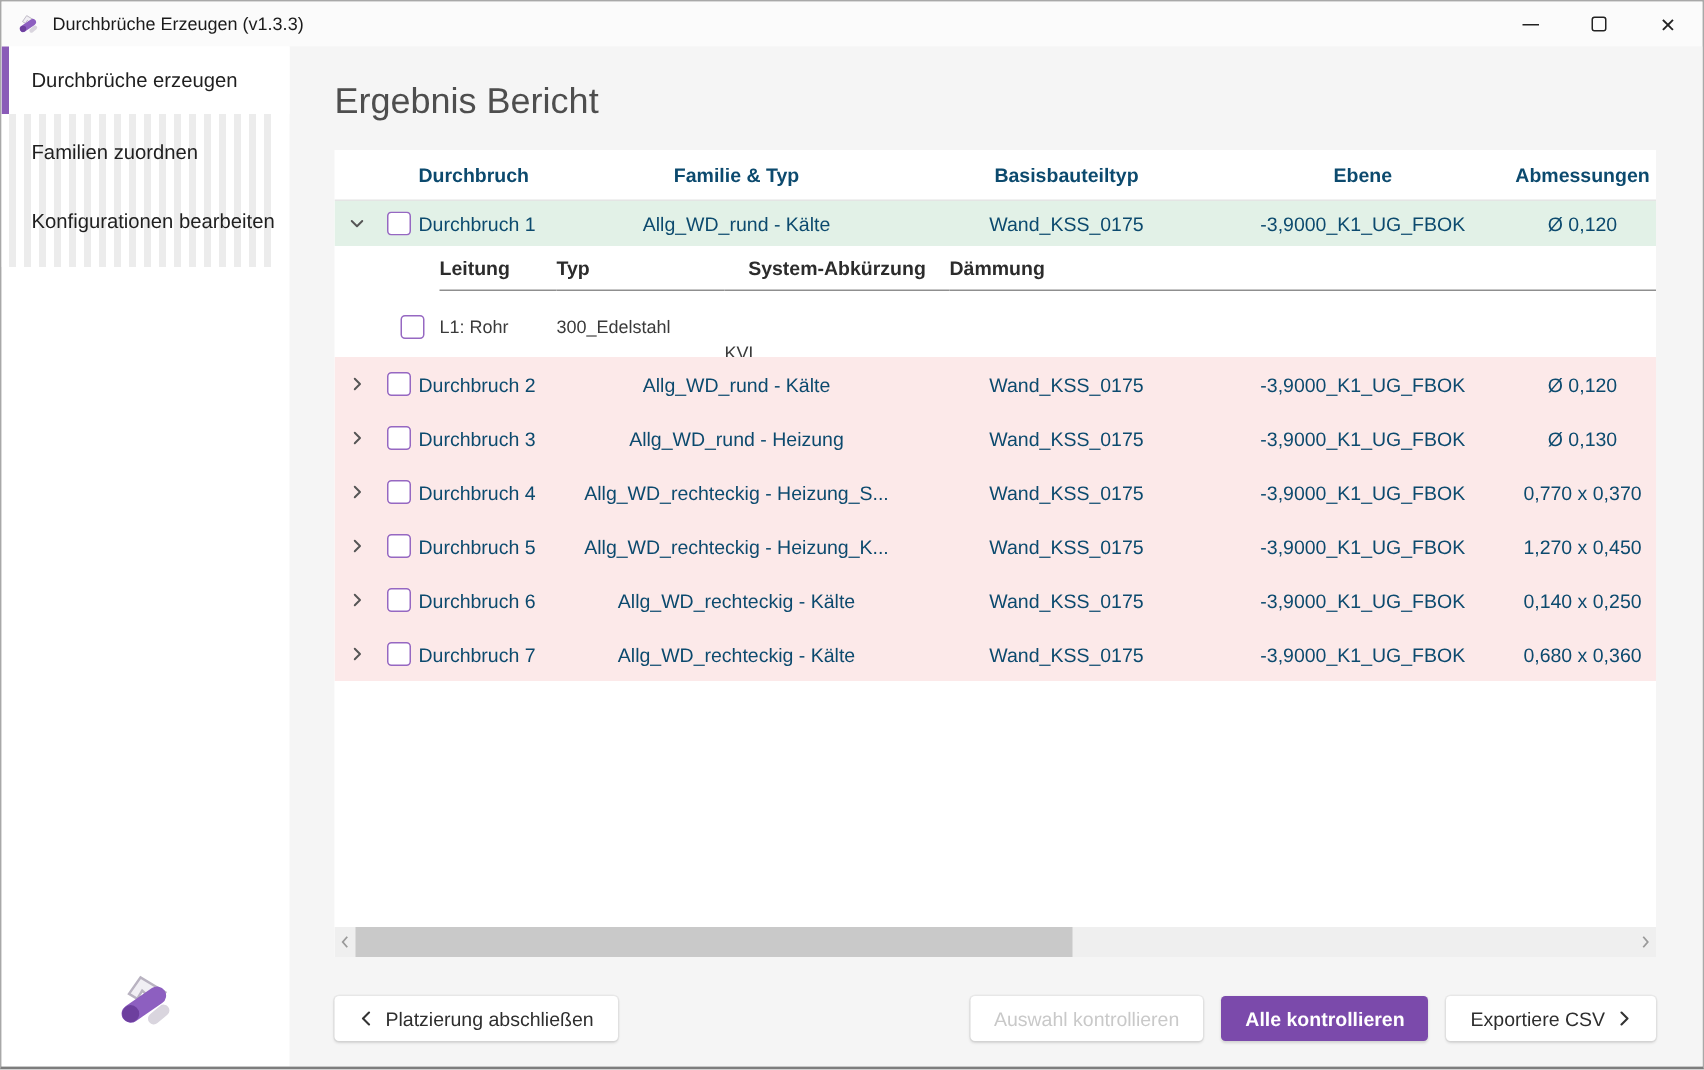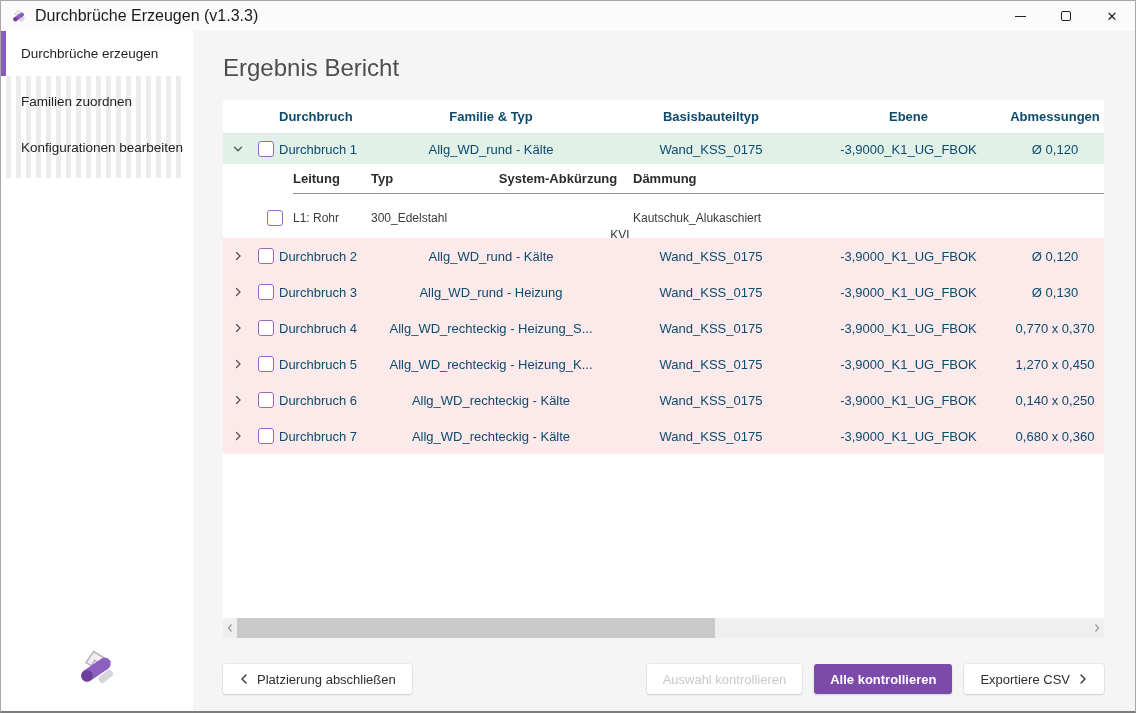--- a/index.html
+++ b/index.html
@@ -4,21 +4,21 @@
 <style>
   * { margin:0; padding:0; box-sizing:border-box; }
   html,body { width:1136px; height:713px; font-family:"Liberation Sans","DejaVu Sans",sans-serif; background:#e8e8e8; }
   .window {
     width:1136px; height:713px; display:flex; flex-direction:column;
     border:1px solid #a8a8a8; border-bottom:2px solid #7d7d7d; background:#f5f5f5; overflow:hidden;
   }
   
   .titlebar { height:30px; flex:0 0 30px; background:#fbfbfb; display:flex; align-items:center; }
   .titlebar .appicon { width:16px; height:16px; margin:0 8px 0 10px; }
-  .titlebar .title { font-size:16px; color:#1b1b1b; }
+  .titlebar .title { font-size:12px; color:#1b1b1b; }
   .win-controls { margin-left:auto; display:flex; height:100%; }
   .win-btn { width:46px; height:100%; display:flex; align-items:center; justify-content:center; color:#222; }
   .glyph-min { width:11px; height:1px; background:#222; display:inline-block; }
   .glyph-max { width:10px; height:10px; border:1px solid #222; border-radius:2px; display:inline-block; }
   .glyph-close { font-size:13px; line-height:1; color:#222; }
   
   .body { flex:1; display:flex; min-height:0; }
   .sidebar { width:192px; flex:0 0 192px; background:#ffffff; position:relative; }
   .side-item { position:relative; height:45px; display:flex; align-items:center; padding-left:20px; font-size:13.5px; color:#1f1f1f; cursor:default; }
   .side-item.active { background:#fff; }
@@ -39,21 +39,21 @@
   .trow.pink { background:#fce9e9; height:36px; }
   .expander { display:flex; align-items:center; justify-content:center; cursor:pointer; }
   .checkbox { width:16px; height:16px; border:1.5px solid #9668c2; border-radius:3px; background:#fff; display:inline-block; vertical-align:middle; cursor:pointer; }
   
   .subhead, .subrow { display:grid; grid-template-columns:44px 26px 78px 112px 150px 1fr; align-items:center; }
   .subhead { height:30px; font-weight:bold; font-size:13px; color:#2c2c2c; }
   .subhead .ucell { border-bottom:1px solid #8f8f8f; height:100%; display:flex; align-items:center; }
   .subhead .ucell.center { justify-content:center; }
   .subrow { height:44px; font-size:12px; color:#3a3a3a; }
   .sub-left { text-align:left; }
-  .sub-center { text-align:right;margin-top:34px; }
+  .sub-center { text-align:left;margin-top:34px; }
   .filler { flex:1; background:#fff; }
   
   .hscroll { height:20px; flex:0 0 20px; background:#efefef; display:flex; align-items:center; position:relative; }
   .hs-arrow { width:14px; display:flex; align-items:center; justify-content:center; color:#9a9a9a; font-size:11px; cursor:pointer; }
   .hs-track { flex:1; height:100%; position:relative; }
   .hs-thumb { position:absolute; left:0; top:0; height:100%; width:56%; background:#c9c9c9; cursor:grab; }
   
   .footer { display:flex; align-items:center; margin-top:26px; gap:24px; }
   .btn { height:30px; display:inline-flex; align-items:center; gap:8px; padding:0 16px; background:#fff; border:none;
          border-radius:3px; font-size:13px; color:#2e2e2e; box-shadow:0 0 0 1px rgba(0,0,0,0.04), 0 1px 2px rgba(0,0,0,0.12); cursor:pointer;
@@ -148,21 +148,20 @@
             <span class="ucell">Typ</span>
             <span class="ucell center">System-Abkürzung</span>
             <span class="ucell">Dämmung</span>
           </div>
           <div class="subrow">
             <span></span>
             <span><span class="checkbox"></span></span>
             <span class="sub-left">L1: Rohr</span>
             <span class="sub-left">300_Edelstahl</span>
             <span class="sub-center">KVL</span>
-            <span class="sub-left">Kautschuk_Alukaschiert</span>
           </div>
         </div>
 
         <div class="trow pink">
           <span class="cell expander">
               <svg class="chev" width="12" height="12" viewBox="0 0 12 12">
                 <path d="M4.5 2.5 L8 6 L4.5 9.5" fill="none" stroke="#555" stroke-width="1.3" stroke-linecap="round" stroke-linejoin="round"></path>
               </svg>
             </span>
           <span class="cell"><span class="checkbox"></span></span>

